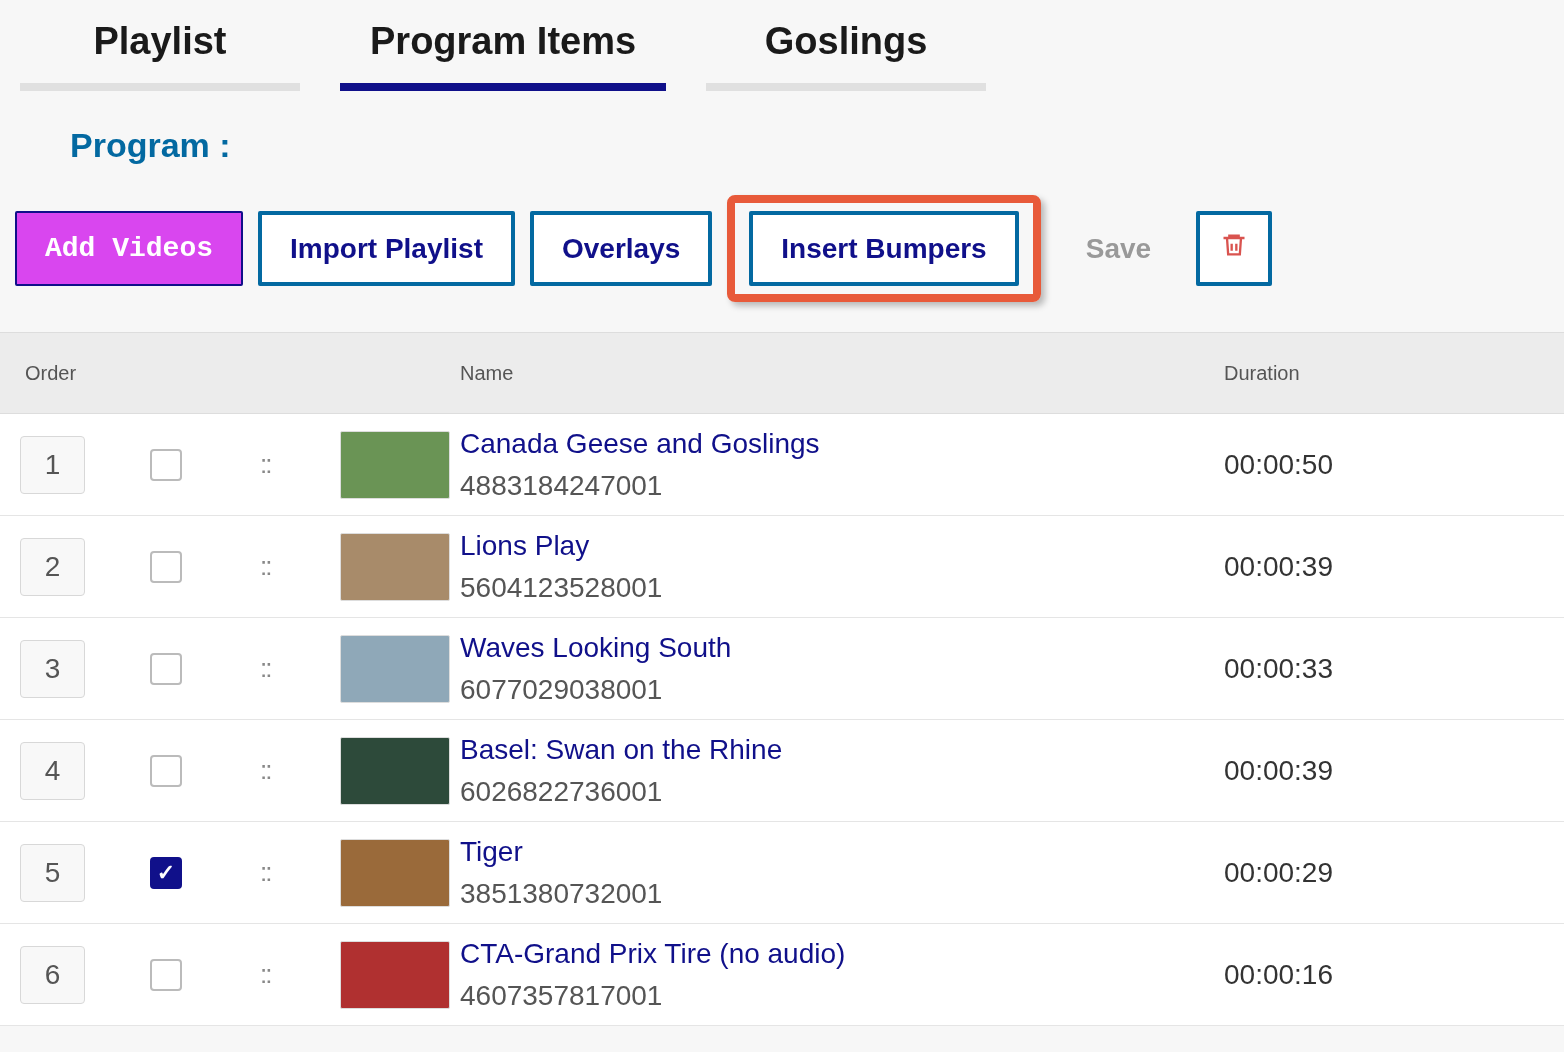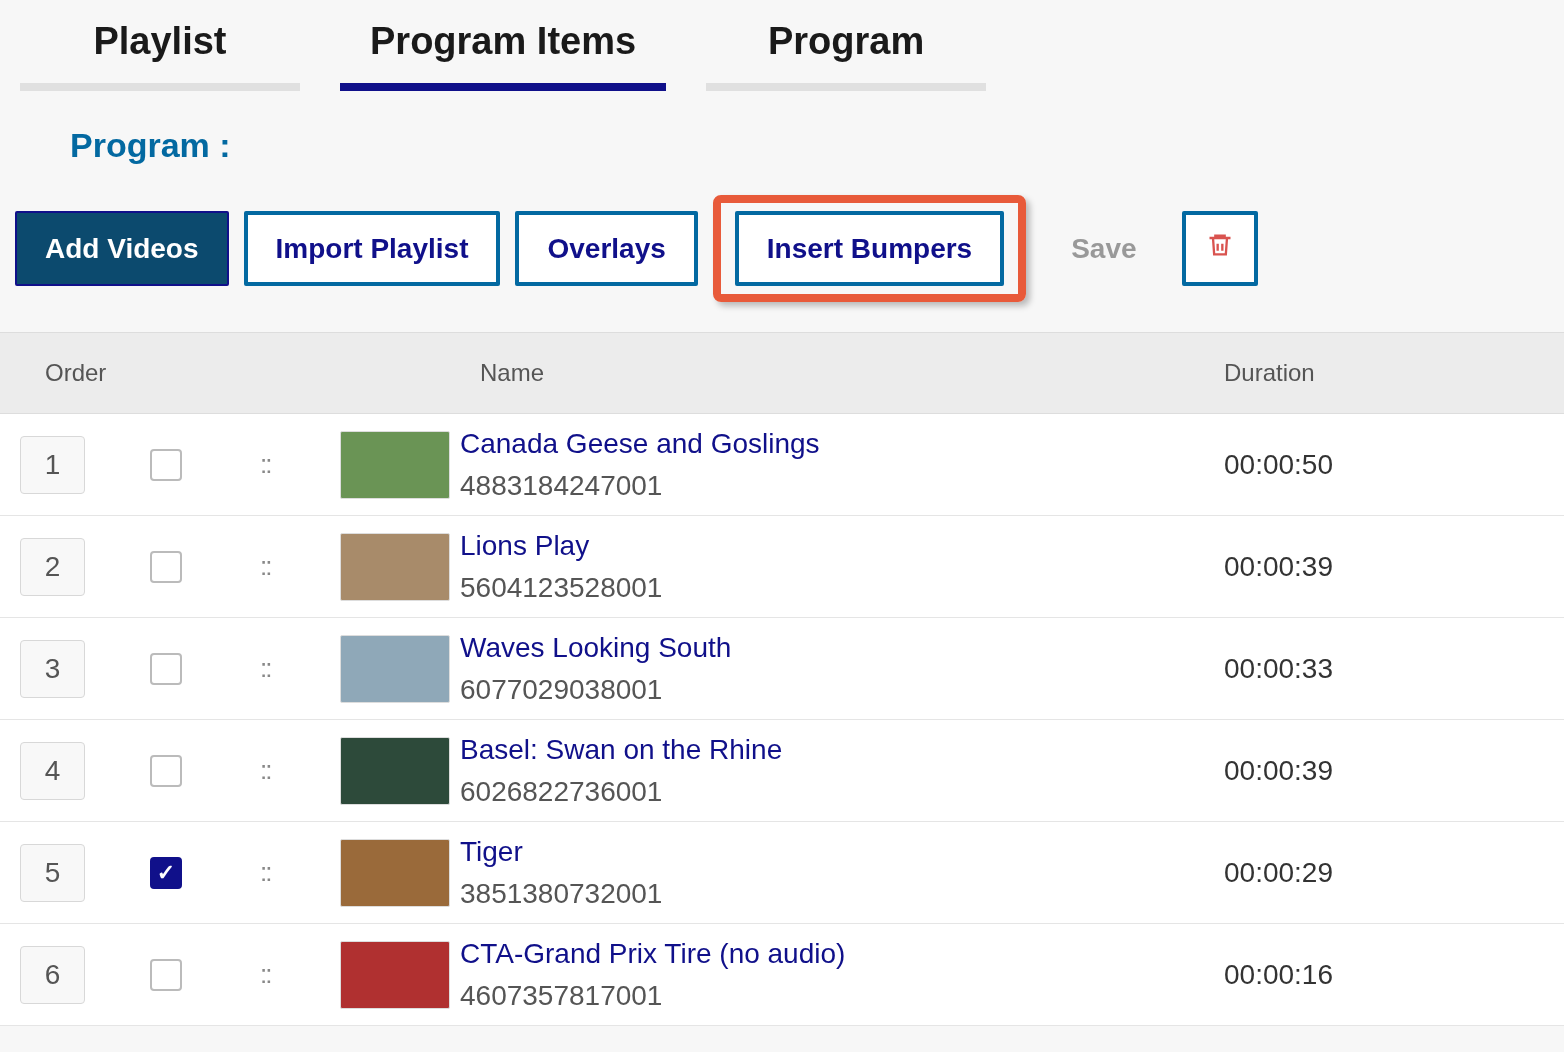--- a/index.html
+++ b/index.html
@@ -71,23 +71,24 @@
     font-weight: 700;
     border: 4px solid #0369a1;
     background: #fff;
     color: #10108a;
     cursor: pointer;
     display: flex;
     align-items: center;
     border-radius: 2px;
   }
   .btn.primary {
-    background: #0c4a6e;
+    background: #d946ef;
     color: #fff;
     border: 2px solid #10108a;
+    font-family: Liberation Mono, monospace;
   }
   .btn.disabled {
     background: transparent;
     color: #999;
     border: 2px solid transparent;
     cursor: default;
   }
   .btn.icon-only {
     padding: 0 20px;
     background: #fff;
@@ -97,25 +98,24 @@
     border-radius: 8px;
     padding: 8px 14px;
     box-shadow: 4px 4px 6px rgba(0,0,0,0.25);
   }
   .table-header {
     display: grid;
     grid-template-columns: 130px 130px 80px 120px 1fr 340px;
     align-items: center;
     background: #ececec;
     height: 82px;
-    font-size: 24px;
+    font-size: 20px;
     color: #555;
     border-top: 1px solid #ddd;
     border-bottom: 1px solid #ddd;
-    padding-left: 20px;
   }
   .th-order { padding-left: 25px; }
   .th-name { grid-column: 5; }
   .th-duration { padding-right: 40px; text-align: left; }
   .table-row {
     display: grid;
     grid-template-columns: 130px 130px 80px 120px 1fr 340px;
     align-items: center;
     background: #fff;
     height: 102px;
@@ -186,21 +186,21 @@
     color: #333;
   }
   .trash-icon svg { width: 28px; height: 30px; }
 </style>
 </head>
 <body>
 
 <div class="tabs">
   <div class="tab">Playlist</div>
   <div class="tab active">Program Items</div>
-  <div class="tab">Program</div>
+  <div class="tab">Goslings</div>
 </div>
 
 <div class="program-row">
   <span class="program-label">Program :</span>
 </div>
 
 <div class="toolbar">
   <button class="btn primary">Add Videos</button>
   <button class="btn">Import Playlist</button>
   <button class="btn">Overlays</button>

